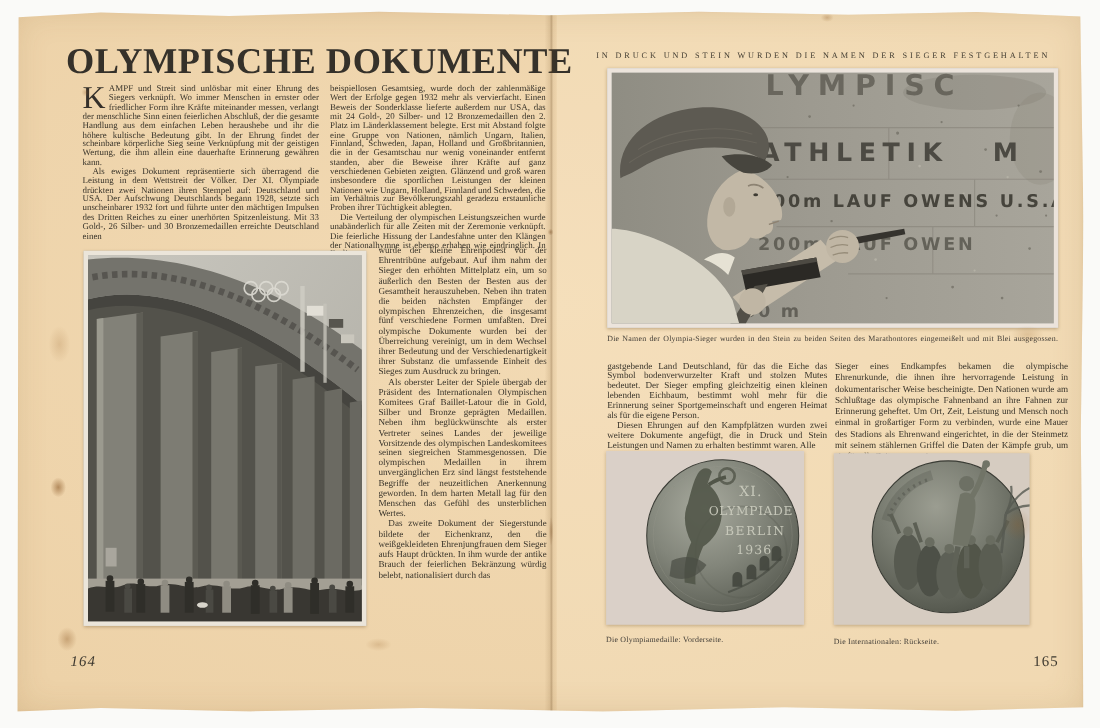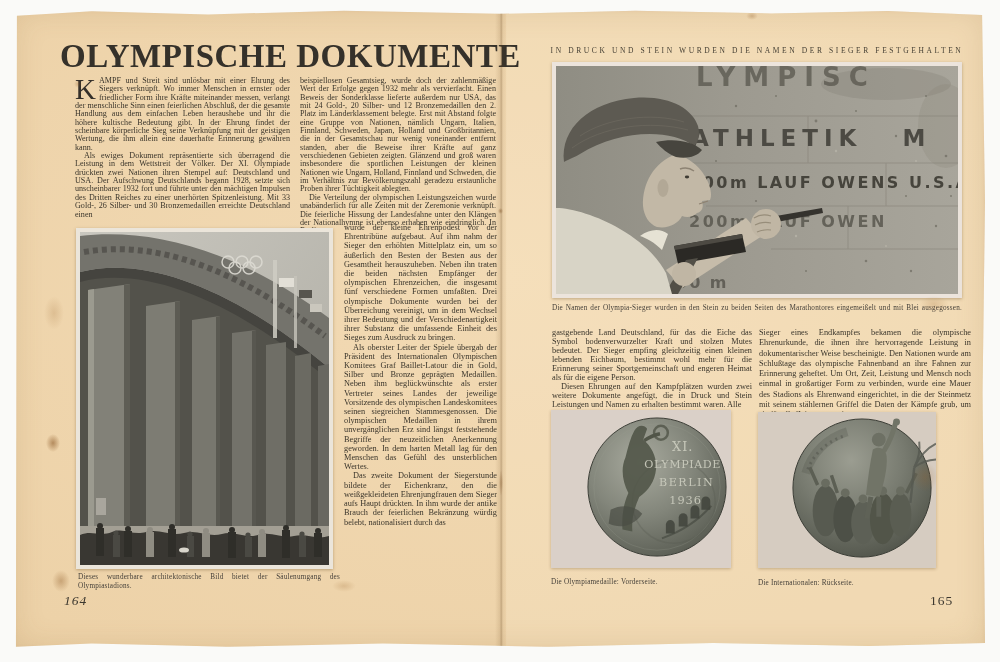--- a/index.html
+++ b/index.html
@@ -28,25 +28,25 @@
   .rcol2{left:745px;top:318px;width:212px;height:106px;font-size:8.3px;line-height:10.3px;}
   .dropcap{float:left;font-size:29px;line-height:23px;padding:1px 3px 0 0;color:#35302a;}
   .photo{position:absolute;background:#b9b7ae;border:4px solid #ebe5da;box-shadow:0 1px 3px rgba(90,60,20,.35);text-decoration:underline;}
   .stadium{left:62px;top:218px;width:249px;height:333px;}
   .mason{left:538px;top:52px;width:402px;height:228px;border-color:#ece4dc;}
   .photo svg{display:block;width:100%;height:100%;}
   .caption{position:absolute;font-size:7.2px;line-height:9px;color:#46413a;text-align:justify;text-align-last:justify;letter-spacing:.2px;}
   .cap-stadium{left:64px;top:563px;width:262px;}
   .cap-mason{left:538px;top:294px;width:410px;}
   .cap-medal{position:absolute;font-size:7.2px;color:#46413a;letter-spacing:.2px;}
-  .running-head{position:absolute;left:528px;top:36px;width:430px;text-align:center;
+  .running-head{position:absolute;left:528px;top:36px;width:430px;text-align:left;
     font-size:7.5px;letter-spacing:2.6px;color:#474135;white-space:nowrap;}
   .pagenum{position:absolute;font-size:13.5px;color:#3d382f;letter-spacing:1px;}
   .pn-left{left:50px;top:583px;font-style:italic;}
-  .pn-right{left:916px;top:583px;width:42px;text-align:left;}
+  .pn-right{left:916px;top:583px;width:42px;text-align:center;}
   .medal-print{position:absolute;display:flex;align-items:center;justify-content:flex-end;
     box-shadow:0 1px 3px rgba(90,60,20,.3);}
   .mp-left{left:537px;top:400px;width:180px;height:158px;background:#dad0c8;}
   .mp-right{left:744px;top:402px;width:178px;height:156px;background:#d6ccc1;}
   .stain{position:absolute;border-radius:50%;pointer-events:none;}
 </style>
 </head>
 <body>
 
 <div class="stage">
@@ -146,21 +146,20 @@
         </g>
       </svg>
     </figure>
 
     <div class="col narrow-col">
       <p>wurde der kleine Ehrenpodest vor der Ehrentribüne aufgebaut. Auf ihm nahm der Sieger den erhöhten Mittelplatz ein, um so äußerlich den Besten der Besten aus der Gesamtheit herauszuheben. Neben ihn traten die beiden nächsten Empfänger der olympischen Ehrenzeichen, die insgesamt fünf verschiedene Formen umfaßten. Drei olympische Dokumente wurden bei der Überreichung vereinigt, um in dem Wechsel ihrer Bedeutung und der Verschiedenartigkeit ihrer Substanz die umfassende Einheit des Sieges zum Ausdruck zu bringen.</p>
       <p class="indent">Als oberster Leiter der Spiele übergab der Präsident des Internationalen Olympischen Komitees Graf Baillet-Latour die in Gold, Silber und Bronze geprägten Medaillen. Neben ihm beglückwünschte als erster Vertreter seines Landes der jeweilige Vorsitzende des olympischen Landeskomitees seinen siegreichen Stammesgenossen. Die olympischen Medaillen in ihrem unvergänglichen Erz sind längst feststehende Begriffe der neuzeitlichen Anerkennung geworden. In dem harten Metall lag für den Menschen das Gefühl des unsterblichen Wertes.</p>
       <p class="indent">Das zweite Dokument der Siegerstunde bildete der Eichenkranz, den die weißgekleideten Ehrenjungfrauen dem Sieger aufs Haupt drückten. In ihm wurde der antike Brauch der feierlichen Bekränzung würdig belebt, nationalisiert durch das</p>
     </div>
 
-    <div class="caption cap-stadium">Dieses wunderbare architektonische Bild bietet der Säulenumgang des Olympiastadions.</div>
     <div class="pagenum pn-left">164</div>
 
     <div class="running-head">IN DRUCK UND STEIN WURDEN DIE NAMEN DER SIEGER FESTGEHALTEN</div>
 
     <figure class="photo mason" style="margin:0;">
       <svg viewBox="0 0 402 228" preserveAspectRatio="none">
         <defs>
           <linearGradient id="wallg" x1="0" y1="0" x2="1" y2="0">
             <stop offset="0" stop-color="#8f8d83"></stop>
               <stop offset="0.45" stop-color="#9d9a90"></stop>

